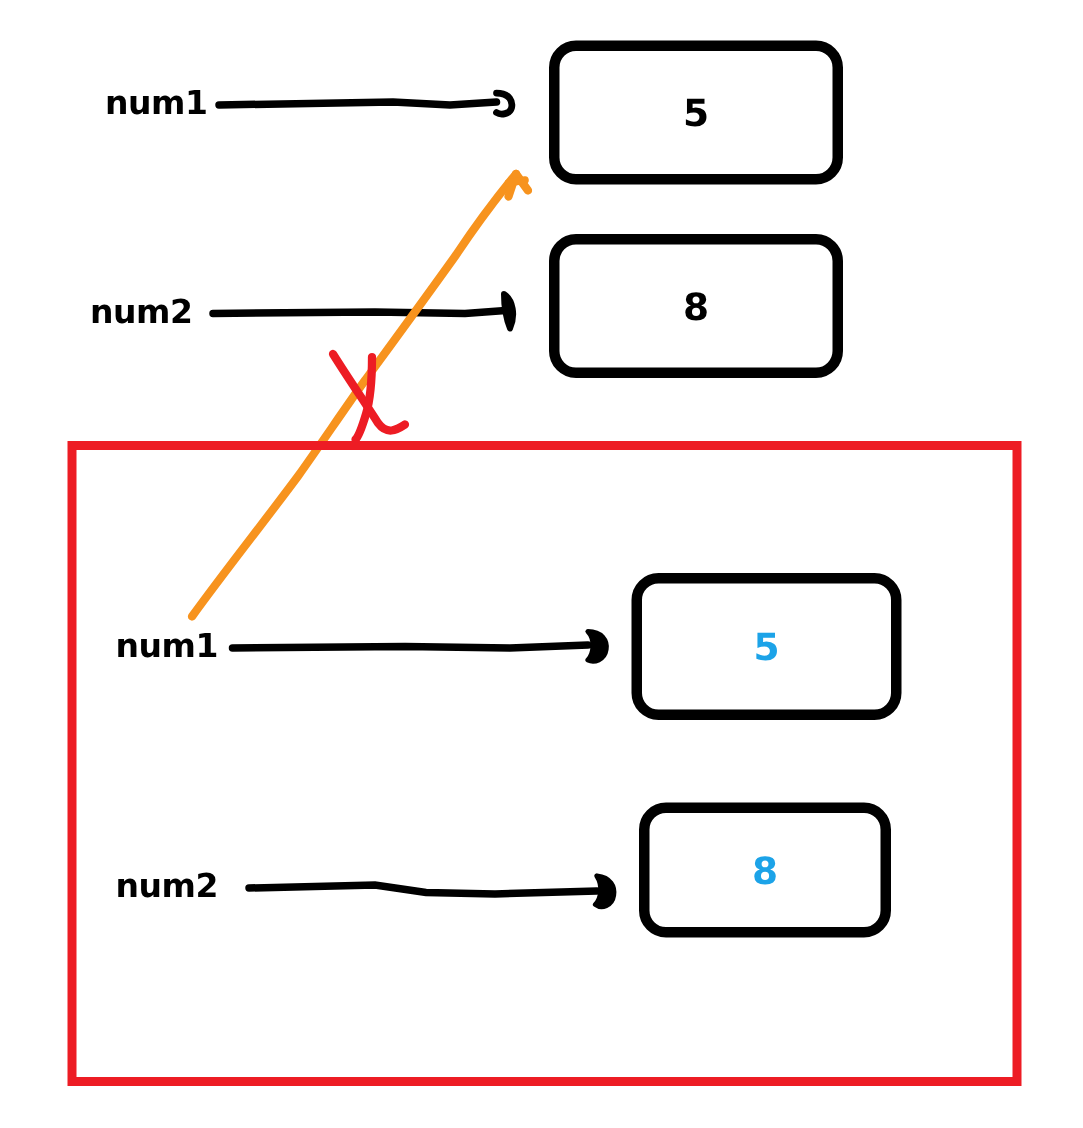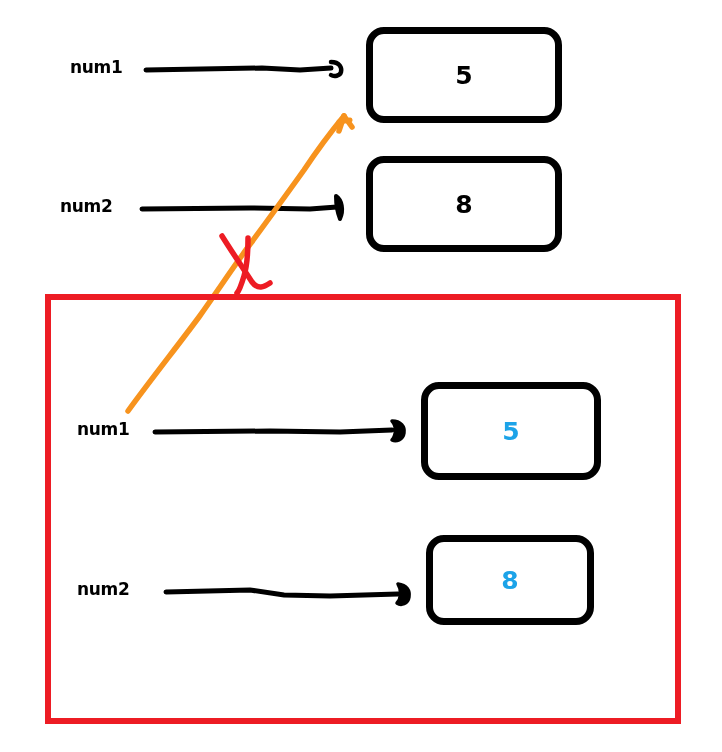--- a/index.html
+++ b/index.html
@@ -21,21 +21,21 @@
     position: absolute;
     left: 0;
     top: 0;
     width: 722px;
     height: 752px;
   }
   .var-label {
     position: absolute;
     font-family: "DejaVu Sans", sans-serif;
     font-weight: bold;
-    font-size: 17px;
+    font-size: 22px;
     color: #000000;
     letter-spacing: -0.3px;
     white-space: nowrap;
   }
   .value-box {
     position: absolute;
     box-sizing: border-box;
     border: 7px solid #000000;
     border-radius: 18px;
     background: #ffffff;

